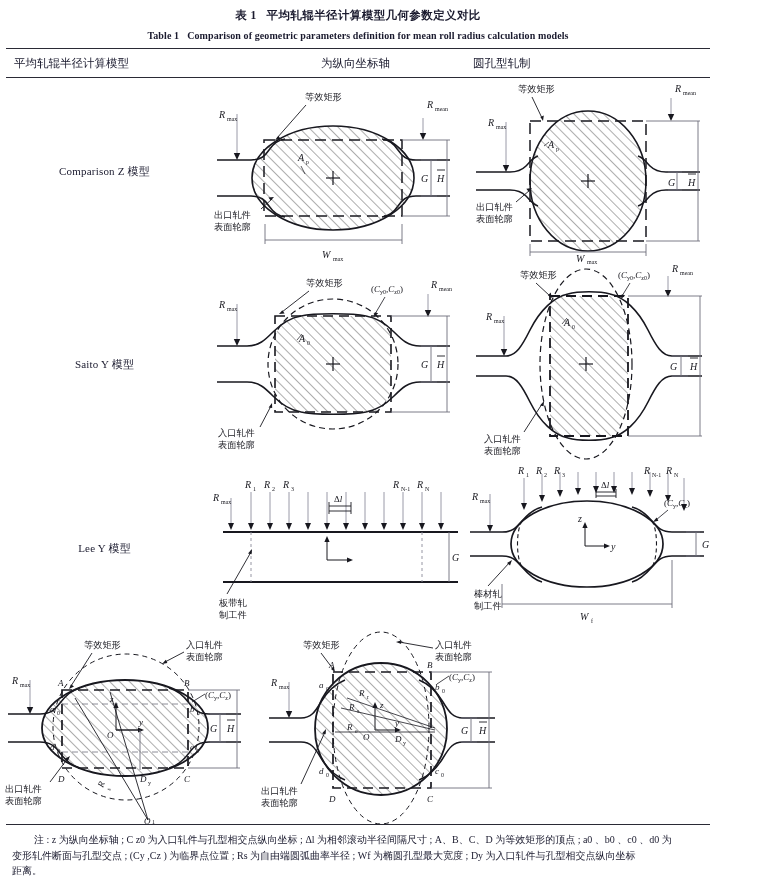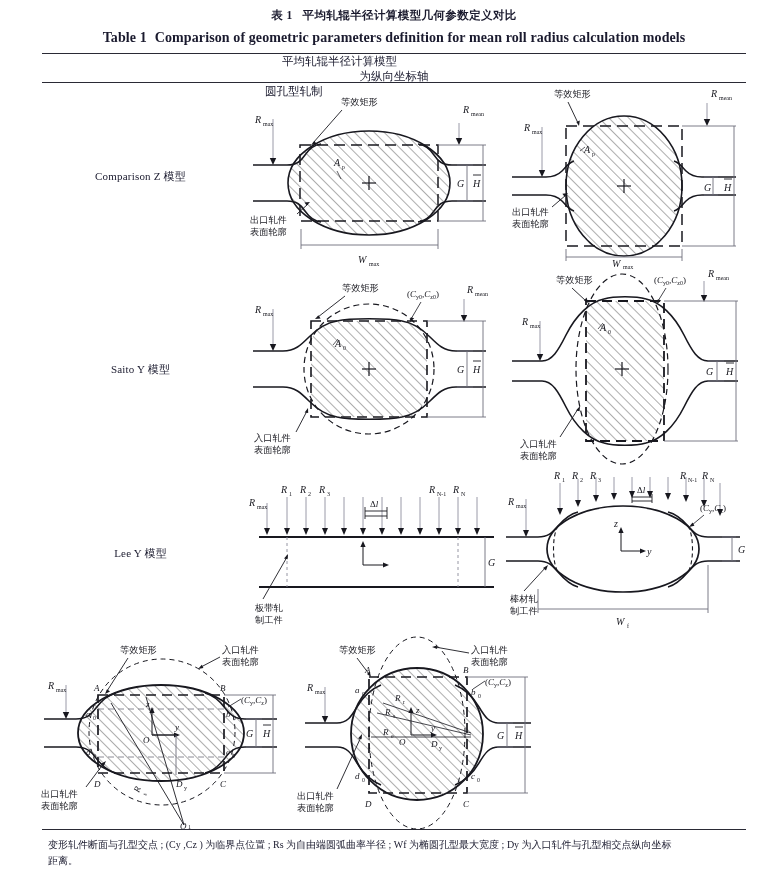--- a/index.html
+++ b/index.html
@@ -2,35 +2,35 @@
 <html><head>
 <meta charset="utf-8">
 <style>
   html,body{margin:0;padding:0;background:#fff;}
   body{
     width:757px;height:887px;
     font-family:"Liberation Serif","DejaVu Serif",serif;
     color:#1a1a2e;
     -webkit-font-smoothing:antialiased;
   }
-  .page{position:relative;width:716px;height:887px;overflow:hidden;margin-left:36px;}
+  .page{position:relative;width:716px;height:887px;overflow:hidden;}
 
   
   .caption{text-align:center;font-weight:bold;}
   .cap-cn{font-size:11.5px;letter-spacing:.4px;padding-top:8px;}
   .cap-cn .lbl{margin-right:10px;}
-  .cap-en{font-size:14px;padding-top:7px;letter-spacing:.1px;}
+  .cap-en{font-size:10px;padding-top:7px;letter-spacing:.1px;}
   .cap-en .lbl{margin-right:8px;}
 
   
   .rule-thick{height:0;border-top:1.6px solid #2a2a35;margin:7px 6px 0 6px;}
   .rule-thin{height:0;border-top:1px solid #2a2a35;margin:0 6px;}
 
   
-  .thead{display:flex;height:28px;align-items:center;font-size:11.5px;flex-direction:column;}
+  .thead{display:flex;height:28px;align-items:center;font-size:11.5px;}
   .th{white-space:nowrap;}
   .th-model{width:238px;padding-left:14px;}
   .th-ell{width:249px;text-align:center;}
   .th-cir{width:258px;text-align:left;}
 
   
   .tbody{position:relative;}
   .trow{display:flex;align-items:center;}
   .cell-label{
     width:238px;text-align:center;font-size:11px;
@@ -710,17 +710,18 @@
           <line x1="230" y1="90" x2="238" y2="90" stroke="#18181f" stroke-width="0.9"></line>
         </svg>
       </div>
     </div>
 
   </div>
 
   <div class="rule-thin"></div>
 
   <div class="note">
+    <p class="ind">注 : z 为纵向坐标轴 ; C z0 为入口轧件与孔型相交点纵向坐标 ; Δl 为相邻滚动半径间隔尺寸 ; A、B、C、D 为等效矩形的顶点 ; a0 、b0 、c0 、d0 为</p>
     <p>变形轧件断面与孔型交点 ; (Cy ,Cz ) 为临界点位置 ; Rs 为自由端圆弧曲率半径 ; Wf 为椭圆孔型最大宽度 ; Dy 为入口轧件与孔型相交点纵向坐标</p>
     <p>距离。</p>
   </div>
 
 </div>
 
 </body></html>

